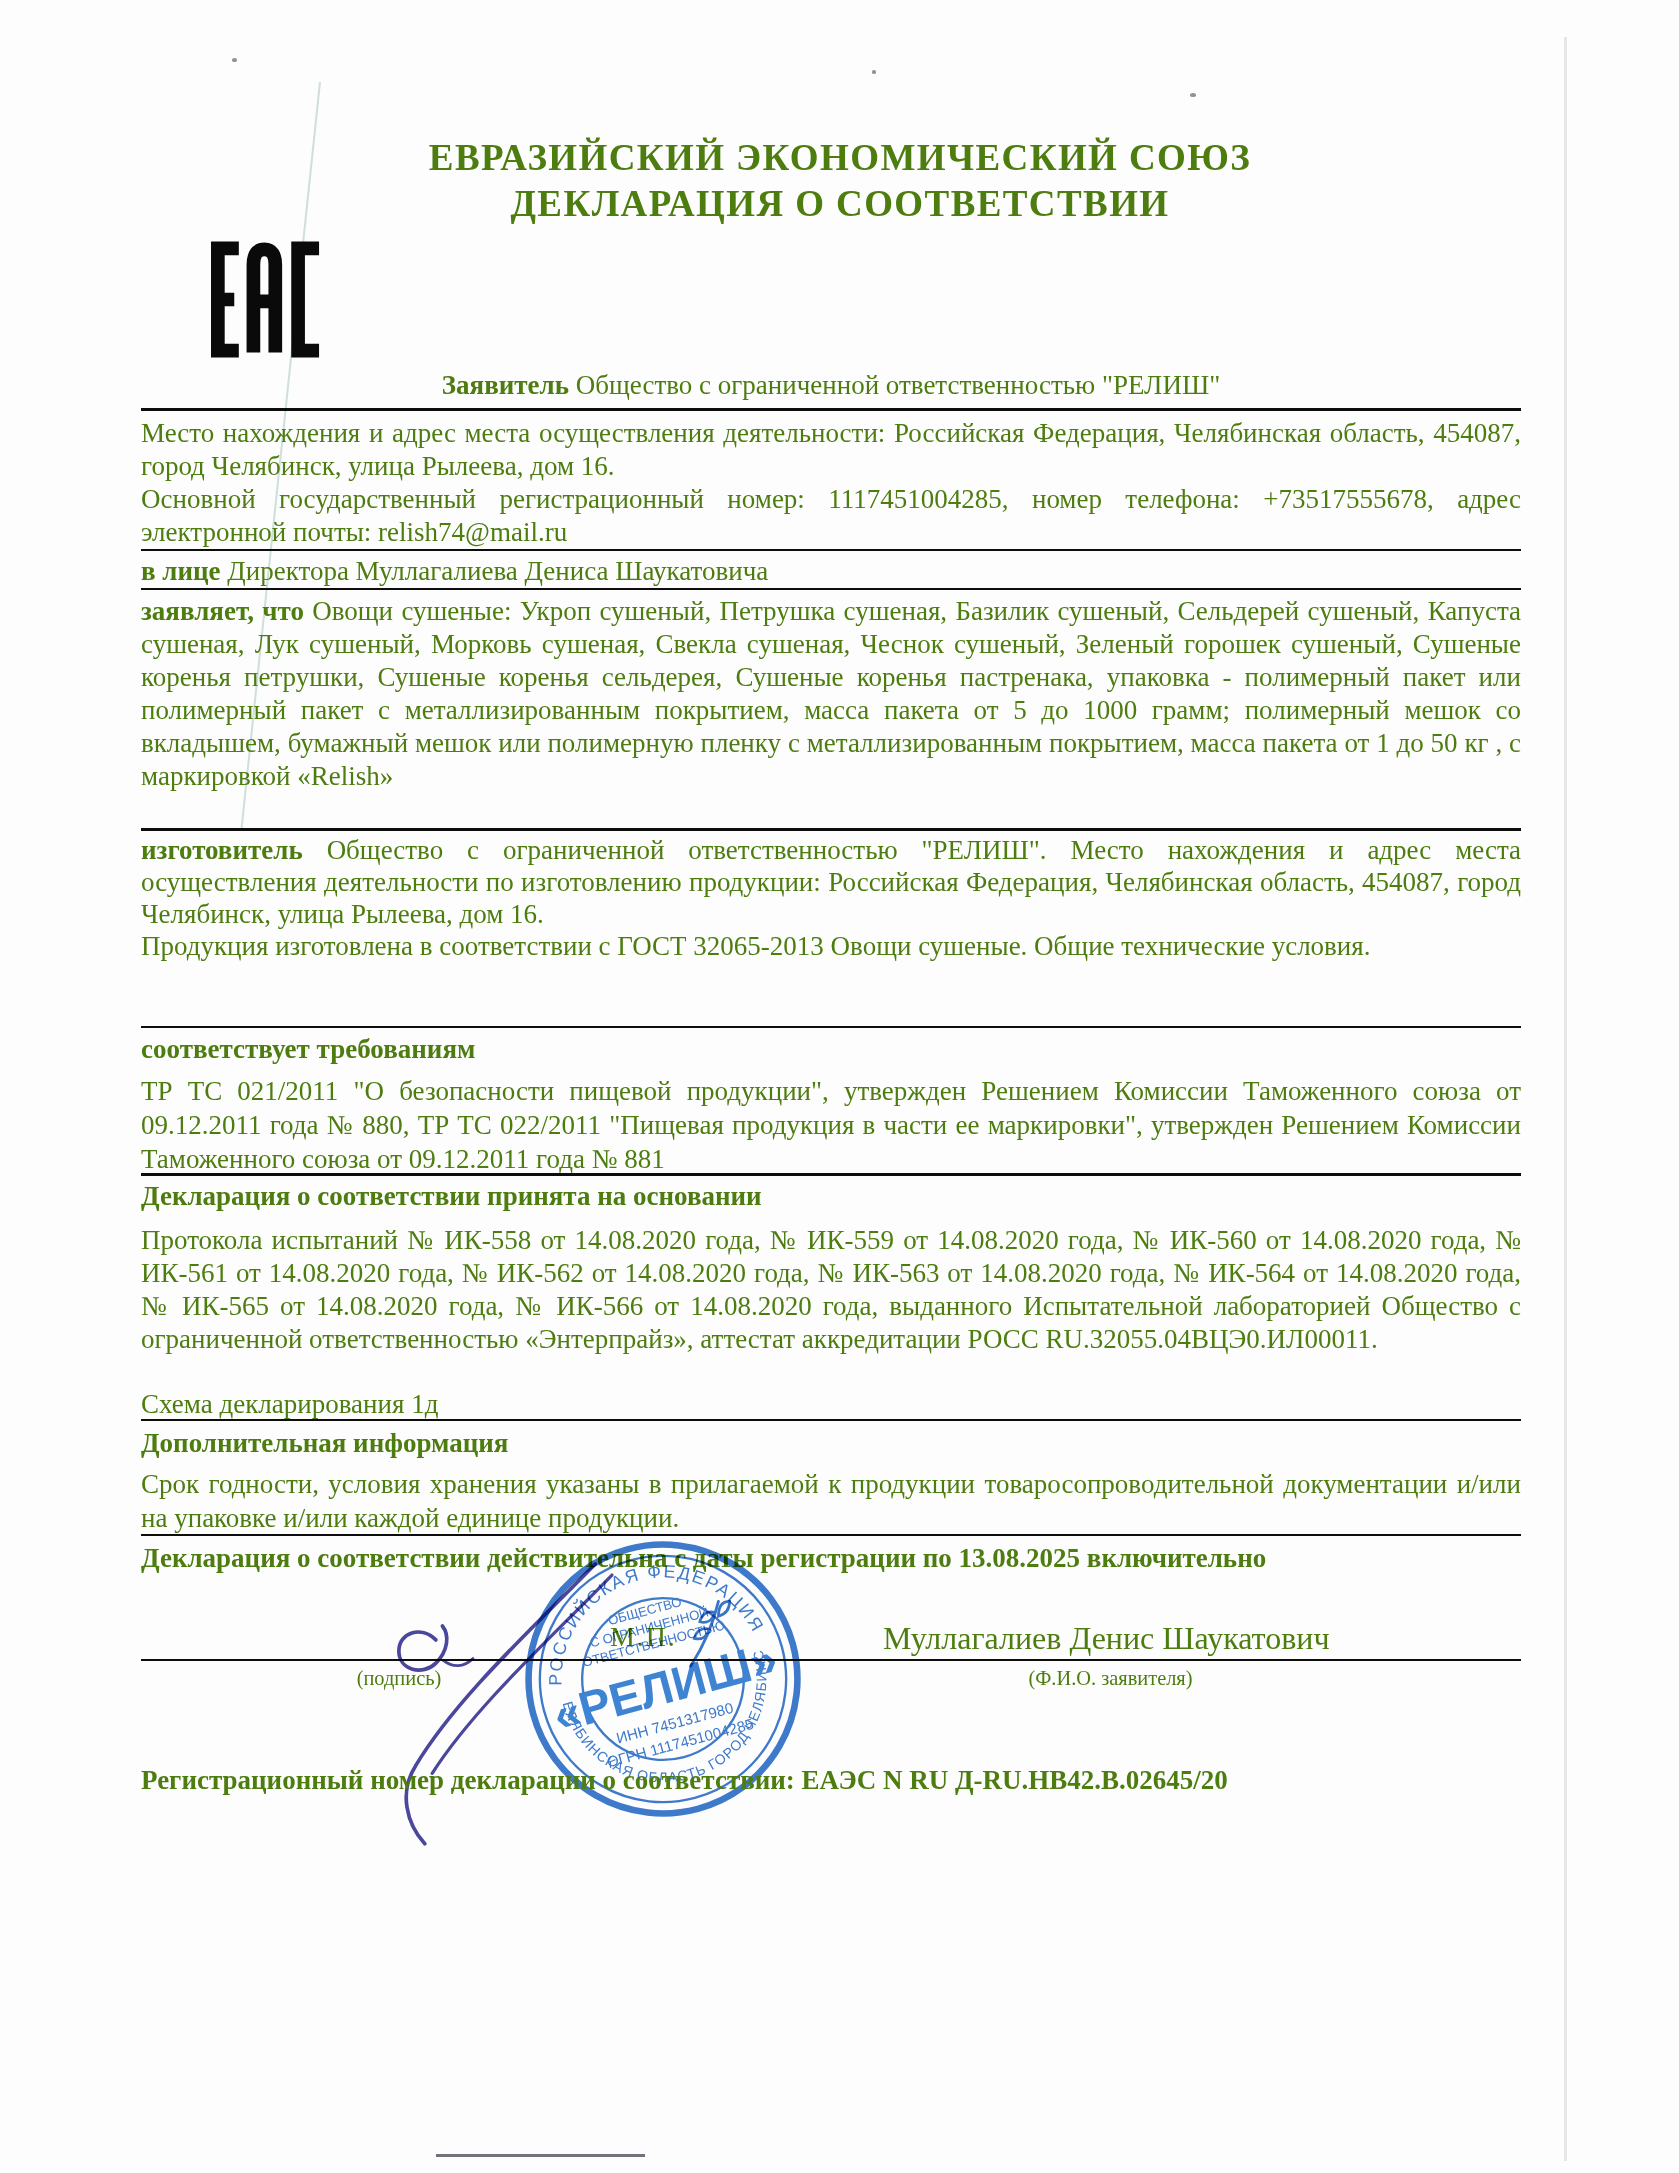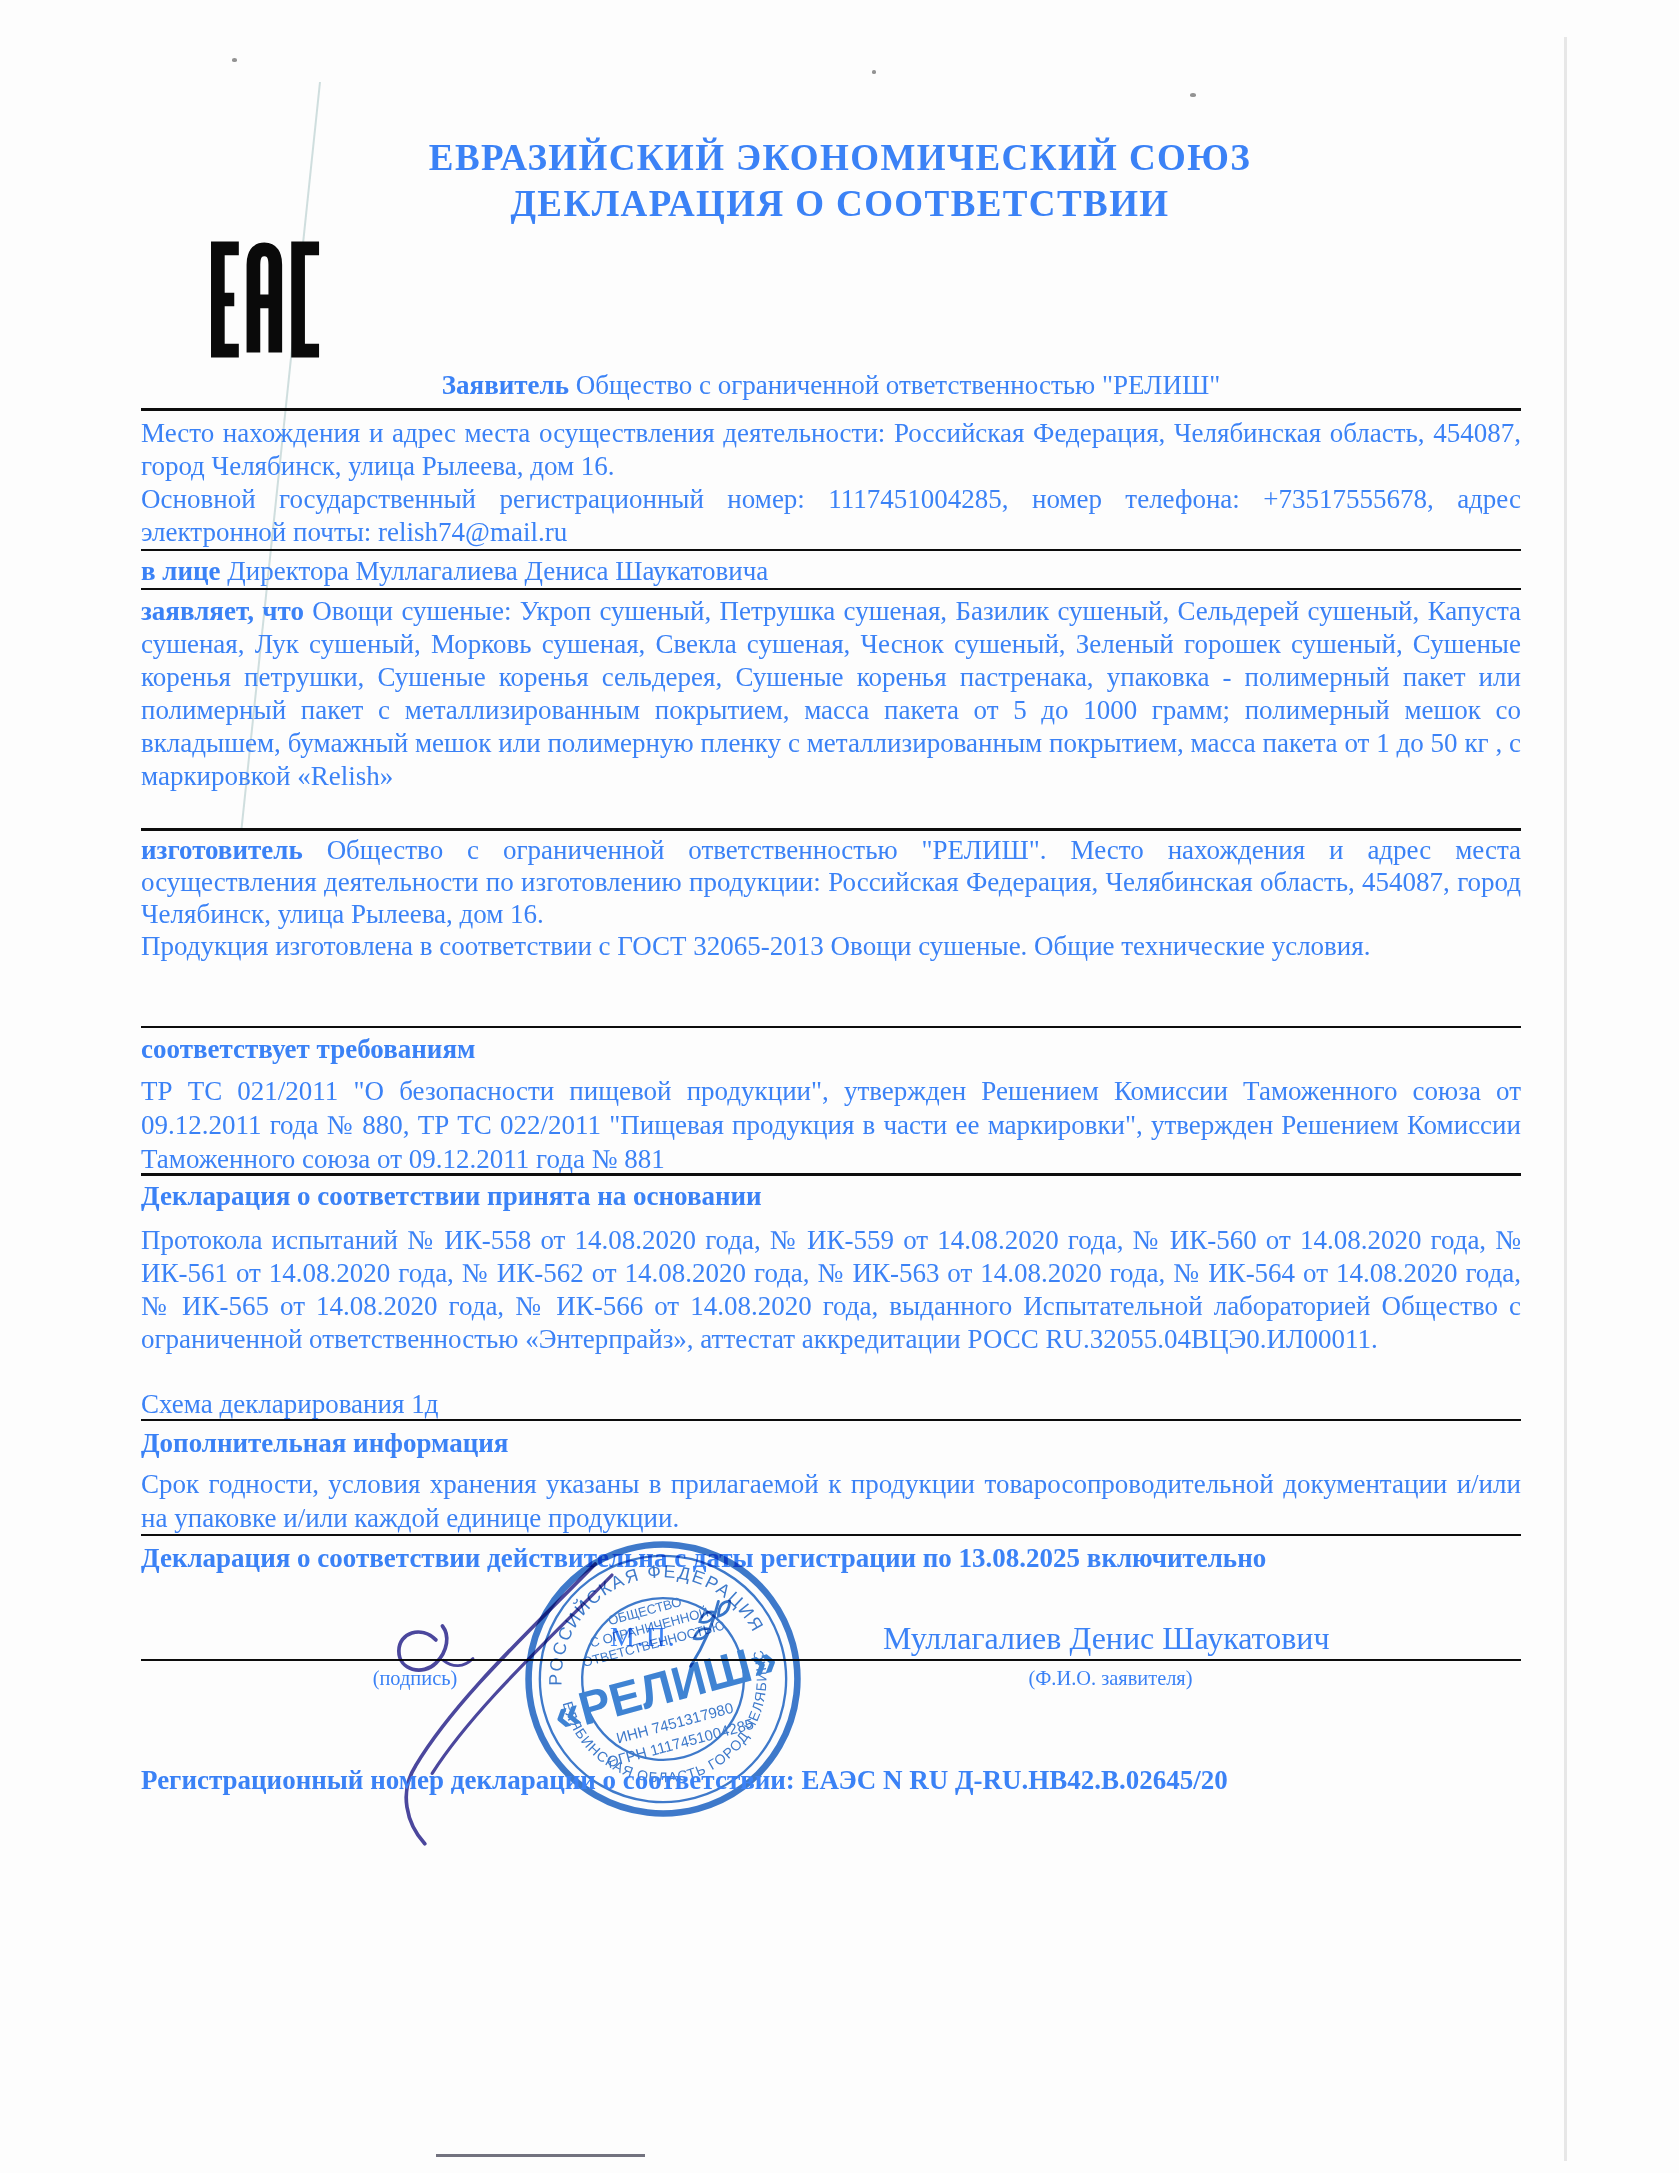--- a/index.html
+++ b/index.html
@@ -1,21 +1,21 @@
 <!DOCTYPE html>
 <html style="font-size:15px"><head>
 <meta charset="utf-8">
 <style>
   html,body{margin:0;padding:0;background:#e8e8e8;}
   .page{
     position:relative;
     width:1680px;height:2173px;
     background:#fdfdfd;
     font-family:"Liberation Serif", serif;
-    color:#3b82f6;
+    color:#4d7c0f;
     overflow:hidden;
   }
   .abs{position:absolute;}
   .title{
     left:0;top:135px;width:1680px;
     text-align:center;
     font-weight:bold;
     font-size:37px;line-height:46px;
     letter-spacing:1.4px;
   }
@@ -110,21 +110,21 @@
 
   <div class="abs block h" style="top:1427px;line-height:33px;">Дополнительная информация</div>
   <div class="abs block j" style="top:1467px;line-height:34px;">
     <p class="para">Срок годности, условия хранения указаны в прилагаемой к продукции товаросопроводительной документации и/или на упаковке и/или каждой единице продукции.</p>
   </div>
   <div class="abs rule thin" style="top:1534px;"></div>
 
   <div class="abs block boldline" style="top:1542px;line-height:33px;">Декларация о соответствии действительна с даты регистрации по 13.08.2025 включительно</div>
 
   <div class="abs rule thin" style="top:1659px;"></div>
-  <div class="abs small-caption" style="left:322px;top:1667px;width:186px;">(подпись)</div>
+  <div class="abs small-caption" style="left:306px;top:1667px;width:186px;">(подпись)</div>
   <div class="abs mp" style="left:610px;top:1621px;">М.П.</div>
   <div class="abs" style="left:883px;top:1620px;width:455px;font-size:32px;">Муллагалиев Денис Шаукатович</div>
   <div class="abs small-caption" style="left:883px;top:1667px;width:455px;">(Ф.И.О. заявителя)</div>
 
   <div class="abs sig-svg" style="left:334px;top:1549px;">
     <svg width="315" height="306" viewBox="0 0 340 330" fill="none" stroke="#413d99" stroke-linecap="round">
       <path stroke-width="4" d="M282,16 C220,80 132,160 88,234 C70,262 78,296 98,318"></path>
       <path stroke-width="3.5" d="M300,28 C238,92 152,170 106,242"></path>
       <path stroke-width="4" d="M110,98 C94,82 70,90 70,110 C70,131 96,137 110,123 C123,110 125,93 117,83"></path>
       <path stroke-width="3" d="M118,120 C128,128 140,128 150,118"></path>

